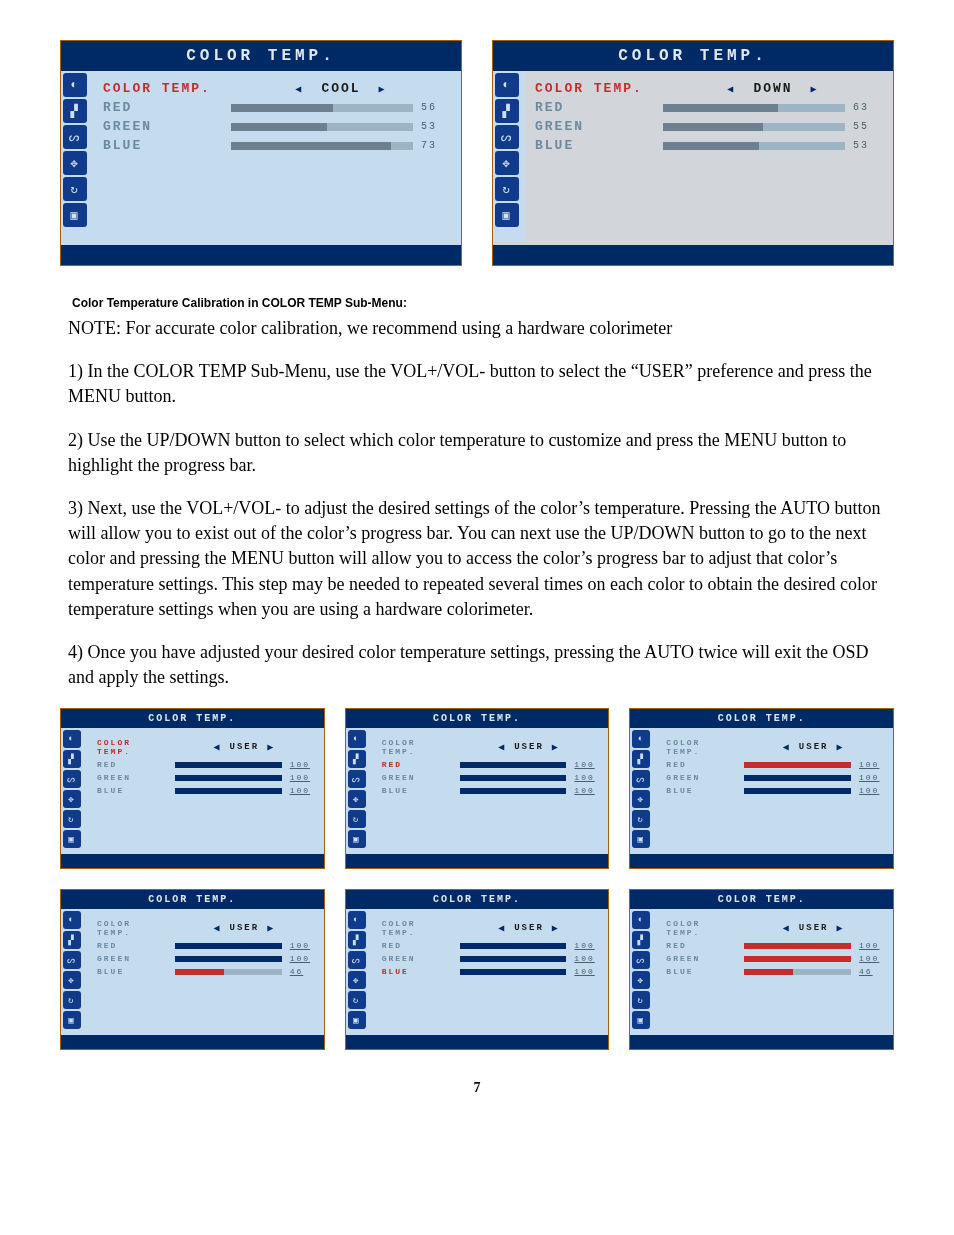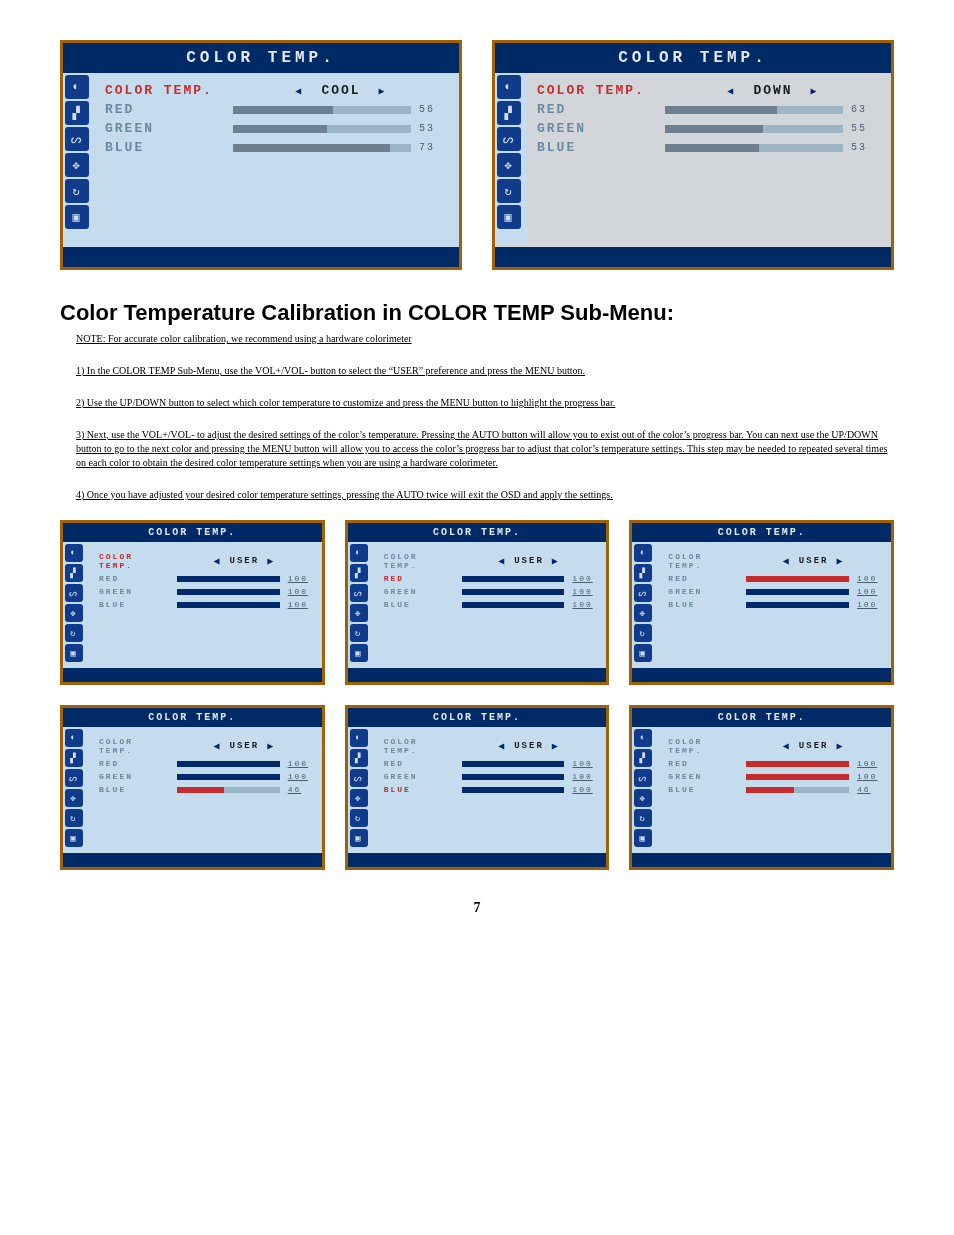--- a/index.html
+++ b/index.html
@@ -12,21 +12,21 @@
   }
   .osd-row {
     display: flex;
     gap: 30px;
     justify-content: space-between;
     margin-bottom: 8px;
   }
   .osd-panel {
     flex: 1;
     background: #c4dcee;
-    border: 3px solid #a16207;
+    border: 1px solid #a16207;
     position: relative;
     font-family: 'Courier New', monospace;
     letter-spacing: 2px;
   }
   .osd-panel.gray { background: #d2d6da; }
   .osd-header {
     background: #002a66;
     color: #e0e8f0;
     font-size: 13px;
     font-weight: bold;
@@ -114,28 +114,27 @@
   .small-grid .osd-icon{width:18px;height:18px;font-size:9px;}
   .small-grid .osd-body{min-height:115px;}
   .small-grid .osd-slider{height:6px;}
   .small-grid .osd-val{font-size:8px;width:24px;text-decoration:underline;}
   .small-grid .osd-selector{gap:8px;font-size:9px;}
   .small-grid .osd-footer{height:14px;}
 
   h3.section-title {
     font-family: Arial, Helvetica, sans-serif;
     font-weight: bold;
-    font-size: 22px;
-    margin: 30px 0 6px 0;
+    font-size: 12px;
+    margin: 30px 0 6px 12px;
   }
   p.body {
-    font-size: 10px;
+    font-size: 18px;
     line-height: 1.4;
-    margin: 0 0 18px 16px;
-    text-decoration: underline;
+    margin: 0 0 18px 8px;
   }
   .page-num {
     text-align:center;
     font-weight:bold;
     font-size:14px;
     margin-top:30px;
   }
 </style>
 </head>
 <body>

